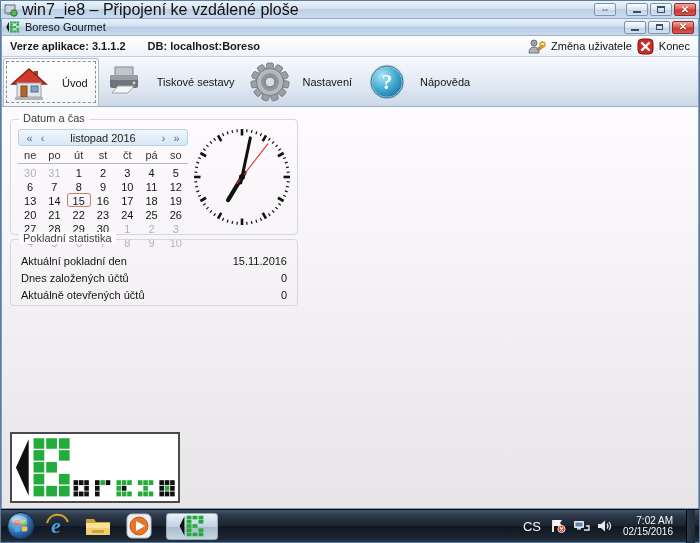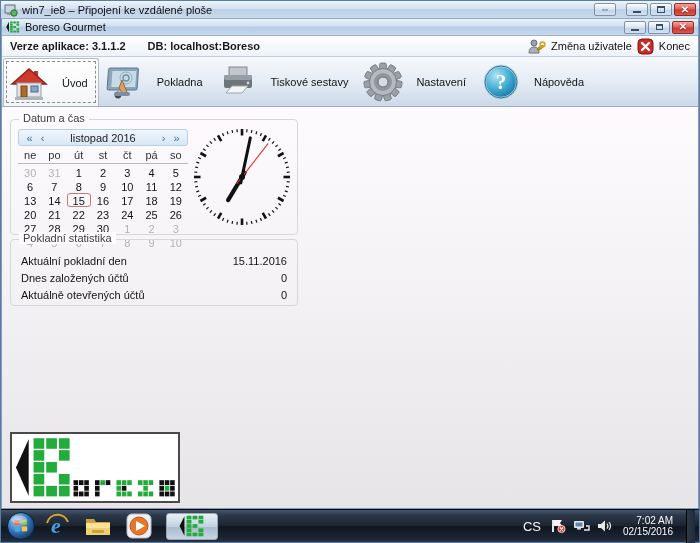--- a/index.html
+++ b/index.html
@@ -6,21 +6,21 @@
   html,body { width:700px; height:543px; overflow:hidden; }
   body { font-family:"Liberation Sans", sans-serif; font-size:11px; color:#1a1a1a; background:#000; }
   .screen { position:relative; width:700px; height:543px; }
 
   
   .rdp-window { position:absolute; inset:0; display:flex; flex-direction:column;
     border:1px solid #5a7da0; background:#9db8d2; }
   .titlebar { height:18px; flex:0 0 18px; display:flex; align-items:center; padding:0 3px;
     background:linear-gradient(180deg,#eef4fb 0%,#d3e1f1 45%,#bcd0e6 50%,#cbdbee 100%);
     border-bottom:1px solid #93aac4; }
-  .titlebar .title { flex:1; font-size:11px; color:#111; padding-left:4px; white-space:nowrap; overflow:hidden; }
+  .titlebar .title { flex:1; font-size:16px; color:#111; padding-left:4px; white-space:nowrap; overflow:hidden; }
   .winbtns { display:flex; gap:2px; align-items:center; }
   .winbtn { width:22px; height:13px; border:1px solid #7d93ad; border-radius:2px;
     background:linear-gradient(180deg,#fdfeff,#d7e3f0 50%,#c0d2e4 52%,#d4e2f0);
     display:flex; align-items:center; justify-content:center; font-size:9px; color:#34506e; line-height:1; }
   .winbtn.close { background:linear-gradient(180deg,#f2a39b,#e05f55 45%,#c93a32 55%,#d8574b); border-color:#8e2e28; color:#fff; font-weight:bold; }
   .winbtn.pin { margin-right:8px; }
   .glyph-min::after{ content:""; display:block; width:8px; height:2px; background:#34506e; margin-top:5px;}
   .winbtn.close .x{ font-size:10px; font-weight:bold; color:#fff; text-shadow:0 1px 1px #7c1d18;}
   .glyph-max{ width:8px; height:7px; border:1px solid #34506e; border-top-width:2px;}
   .glyph-restore{ width:7px; height:6px; border:1px solid #34506e; border-top-width:2px; position:relative;}
@@ -189,34 +189,20 @@
             <svg width="40" height="40" viewBox="0 0 40 40">
               <rect x="25" y="8" width="4" height="7" fill="#b23c2e"></rect>
               <polygon points="3,21 20,6 37,21" fill="#cf3a2a" stroke="#8e2418" stroke-width="1.5"></polygon>
               <rect x="8" y="20" width="24" height="14" fill="#e4e6ea" stroke="#9aa0a8"></rect>
               <rect x="12" y="23" width="6" height="11" fill="#b06a28" stroke="#7c4414"></rect>
               <rect x="22" y="23" width="7" height="6" fill="#7fa8c8" stroke="#4e6e8c"></rect>
               <rect x="6" y="34" width="28" height="3" fill="#aeb4bc"></rect>
             </svg>
           </span>
           <span class="tab-label">Úvod</span>
-        </div>
-        <div class="tab">
-          <span class="ticon">
-            <svg width="40" height="40" viewBox="0 0 40 40">
-              <rect x="5" y="6" width="30" height="22" rx="2" fill="#8ba4b8" stroke="#5c7892" transform="skewX(-4)"></rect>
-              <rect x="9" y="9" width="24" height="16" fill="#c7dae6" transform="skewX(-4)"></rect>
-              <circle cx="22" cy="16" r="3" fill="none" stroke="#6f90a8" stroke-width="1.3"></circle>
-              <circle cx="22" cy="16" r="6" fill="none" stroke="#8fb0c4" stroke-width="1"></circle>
-              <polygon points="18,18 23,30 20,34 15,26" fill="#d7a06a" stroke="#9a6a38"></polygon>
-              <circle cx="14" cy="33" r="3.4" fill="#4a4a4a"></circle>
-              <rect x="10" y="30" width="16" height="4" rx="2" fill="#7c8ea0"></rect>
-            </svg>
-          </span>
-          <span class="tab-label">Pokladna</span>
         </div>
         <div class="tab">
           <span class="ticon">
             <svg width="40" height="40" viewBox="0 0 40 40">
               <rect x="11" y="5" width="18" height="9" fill="#c2c6ca" stroke="#83888e"></rect>
               <rect x="6" y="13" width="28" height="13" rx="2" fill="#6f747a"></rect>
               <rect x="6" y="13" width="28" height="5" rx="2" fill="#989ea5"></rect>
               <circle cx="30" cy="21" r="1.4" fill="#cfd4d9"></circle>
               <polygon points="8,31 14,24 30,24 24,31" fill="#f4f5f6" stroke="#a0a4a8"></polygon>
             </svg>

